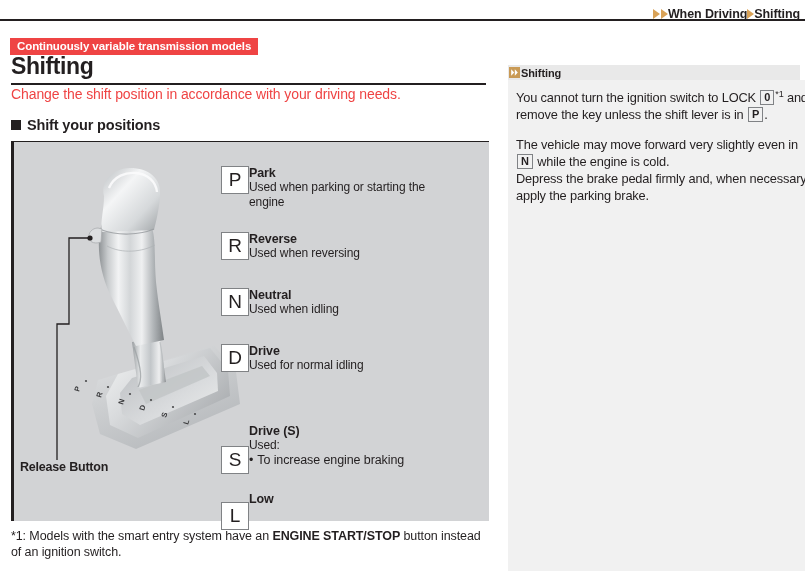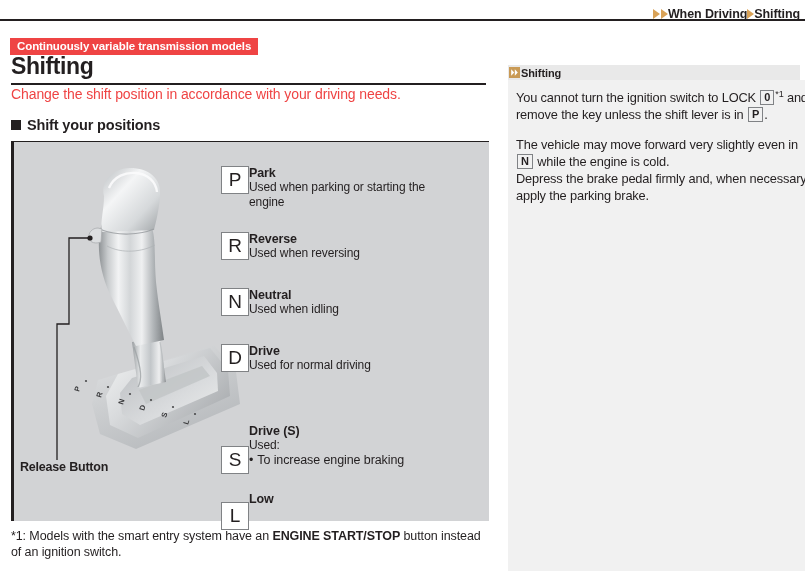--- a/index.html
+++ b/index.html
@@ -422,21 +422,21 @@
       <div class="gear-text">
         <div class="gear-name">Neutral</div>
         <div class="gear-desc">Used when idling</div>
       </div>
     </div>
 
     <div class="gear-row" id="row-d">
       <div class="gear-box">D</div>
       <div class="gear-text">
         <div class="gear-name">Drive</div>
-        <div class="gear-desc">Used for normal driving</div>
+        <div class="gear-desc">Used for normal idling</div>
       </div>
     </div>
 
     <div class="gear-row" id="row-s">
       <div class="gear-box">S</div>
       <div class="gear-text">
         <div class="gear-name">Drive (S)</div>
         <div class="gear-desc">Used:</div>
         <ul class="gear-bullets">
           <li>To increase engine braking</li>

